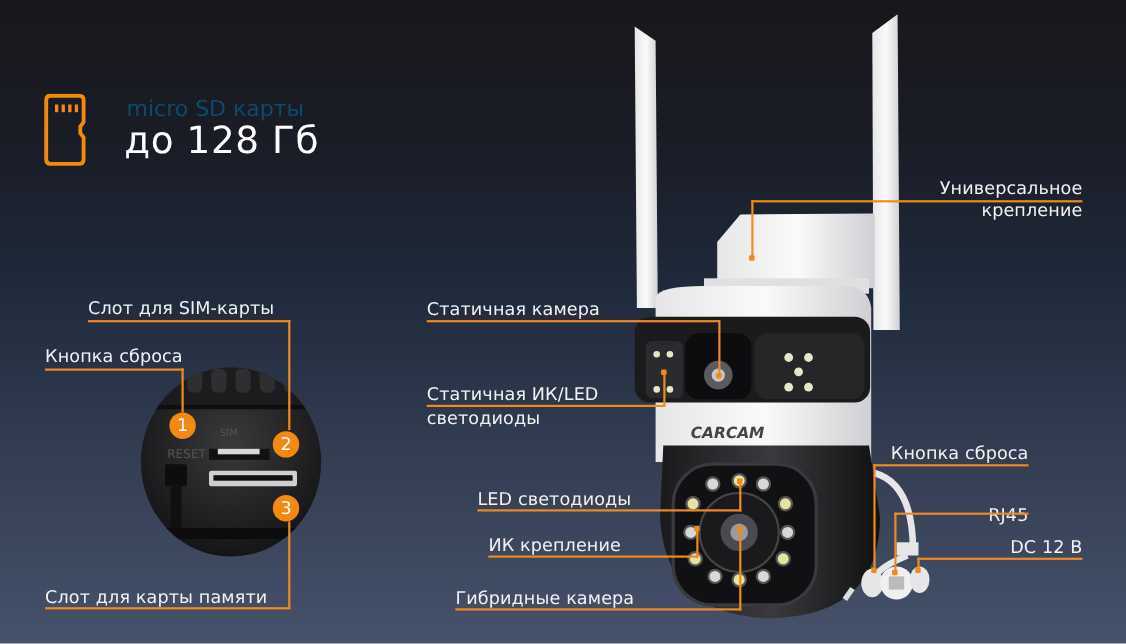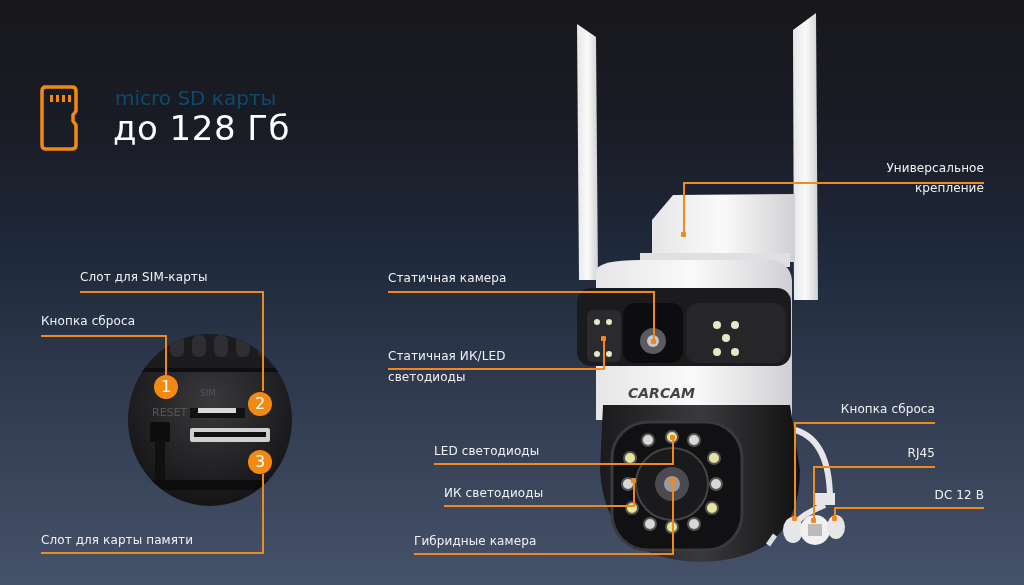--- a/index.html
+++ b/index.html
@@ -1,20 +1,20 @@
 <!DOCTYPE html>
 <html><head>
 <meta charset="utf-8">
 <style>
   html,body{margin:0;padding:0;}
   body{width:1024px;height:585px;overflow:hidden;position:relative;
     background:linear-gradient(180deg,#18181b 0%,#1a1c26 22%,#1f2a3c 45%,#323d52 70%,#46526a 100%);
     font-family:"DejaVu Sans","Liberation Sans",sans-serif;color:#fff;}
   .abs{position:absolute;}
-  .lbl{position:absolute;font-size:12px;color:#f2f2f2;white-space:nowrap;letter-spacing:0.1px;}
+  .lbl{position:absolute;font-size:16px;color:#f2f2f2;white-space:nowrap;letter-spacing:0.1px;}
   .line{position:absolute;background:#f08a1e;}
   .dot{position:absolute;width:5px;height:5px;background:#f08a1e;border-radius:1px;}
   .sd-title{font-size:20px;color:#0c4a6e;}
   .sd-big{font-size:34px;color:#fff;letter-spacing:0.5px;text-align:center;}
   .badge{position:absolute;width:24px;height:24px;border-radius:50%;background:#f28a12;
     color:#fff;font-size:16px;line-height:24px;text-align:center;}
 </style>
 </head>
 <body>
 
@@ -170,36 +170,36 @@
   <div class="line" style="left:388px;top:368px;width:216px;height:2px"></div>
   <div class="line" style="left:603px;top:338px;width:2px;height:32px"></div>
   <div class="dot" style="left:601px;top:336px"></div>
   <div class="lbl" style="left:388px;top:370px">светодиоды</div>
 
   <div class="lbl" style="left:434px;top:444px">LED светодиоды</div>
   <div class="line" style="left:434px;top:463px;width:240px;height:2px"></div>
   <div class="line" style="left:672px;top:437px;width:2px;height:28px"></div>
   <div class="dot" style="left:670px;top:435px"></div>
 
-  <div class="lbl" style="left:444px;top:486px">ИК светодиоды</div>
+  <div class="lbl" style="left:444px;top:486px">ИК крепление</div>
   <div class="line" style="left:444px;top:505px;width:191px;height:2px"></div>
   <div class="line" style="left:633px;top:480px;width:2px;height:27px"></div>
   <div class="dot" style="left:631px;top:478px"></div>
 
   <div class="lbl" style="left:414px;top:534px">Гибридные камера</div>
   <div class="line" style="left:414px;top:553px;width:260px;height:2px"></div>
   <div class="line" style="left:672px;top:480px;width:2px;height:75px"></div>
   <div class="dot" style="left:670px;top:478px"></div>
 
   <div class="lbl" style="right:89px;top:402px;text-align:right">Кнопка сброса</div>
   <div class="line" style="left:794px;top:422px;width:141px;height:2px"></div>
   <div class="line" style="left:794px;top:422px;width:2px;height:96px"></div>
   <div class="dot" style="left:792px;top:516px"></div>
 
-  <div class="lbl" style="right:89px;top:446px;text-align:left">RJ45</div>
+  <div class="lbl" style="right:89px;top:459px;text-align:left">RJ45</div>
   <div class="line" style="left:813px;top:466px;width:122px;height:2px"></div>
   <div class="line" style="left:813px;top:466px;width:2px;height:54px"></div>
   <div class="dot" style="left:811px;top:518px"></div>
 
   <div class="lbl" style="right:40px;top:488px;text-align:center">DC 12 В</div>
   <div class="line" style="left:834px;top:507px;width:150px;height:2px"></div>
   <div class="line" style="left:834px;top:507px;width:2px;height:11px"></div>
   <div class="dot" style="left:832px;top:516px"></div>
 </div>
 

